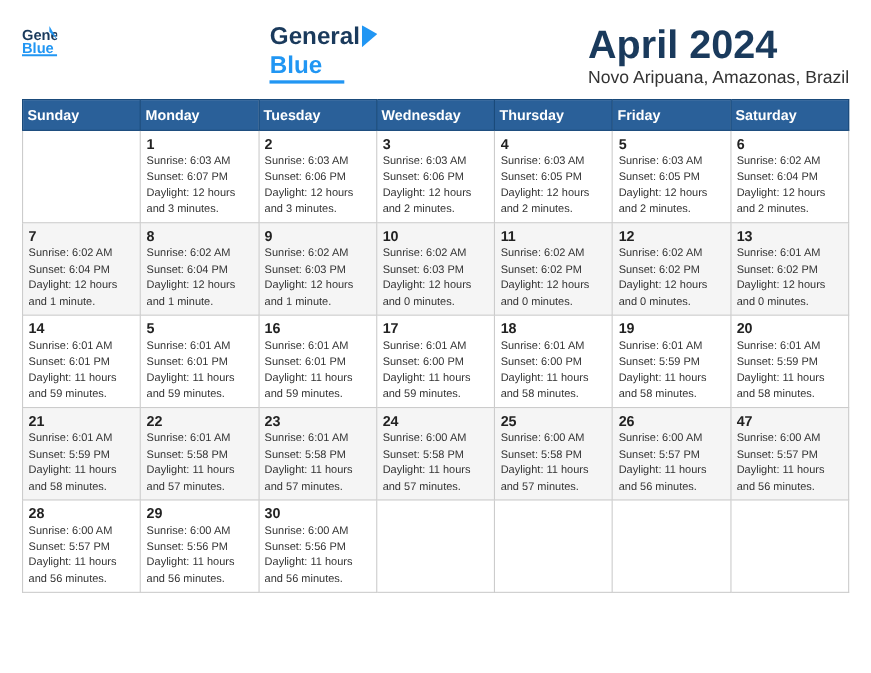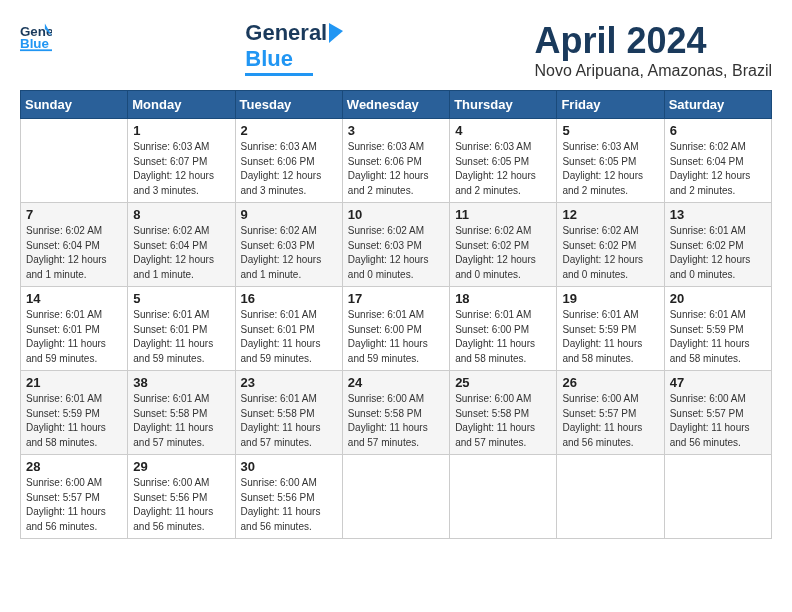--- a/index.html
+++ b/index.html
@@ -279,21 +279,21 @@
       </tr>
       <tr>
         <td>
           <span class="day-num">21</span>
           <div class="day-info" style="white-space: pre-line;">Sunrise: 6:01 AM
 Sunset: 5:59 PM
 Daylight: 11 hours
 and 58 minutes.</div>
         </td>
         <td>
-          <span class="day-num">38</span>
+          <span class="day-num">22</span>
           <div class="day-info" style="white-space: pre-line;">Sunrise: 6:01 AM
 Sunset: 5:58 PM
 Daylight: 11 hours
 and 57 minutes.</div>
         </td>
         <td>
           <span class="day-num">23</span>
           <div class="day-info" style="white-space: pre-line;">Sunrise: 6:01 AM
 Sunset: 5:58 PM
 Daylight: 11 hours

